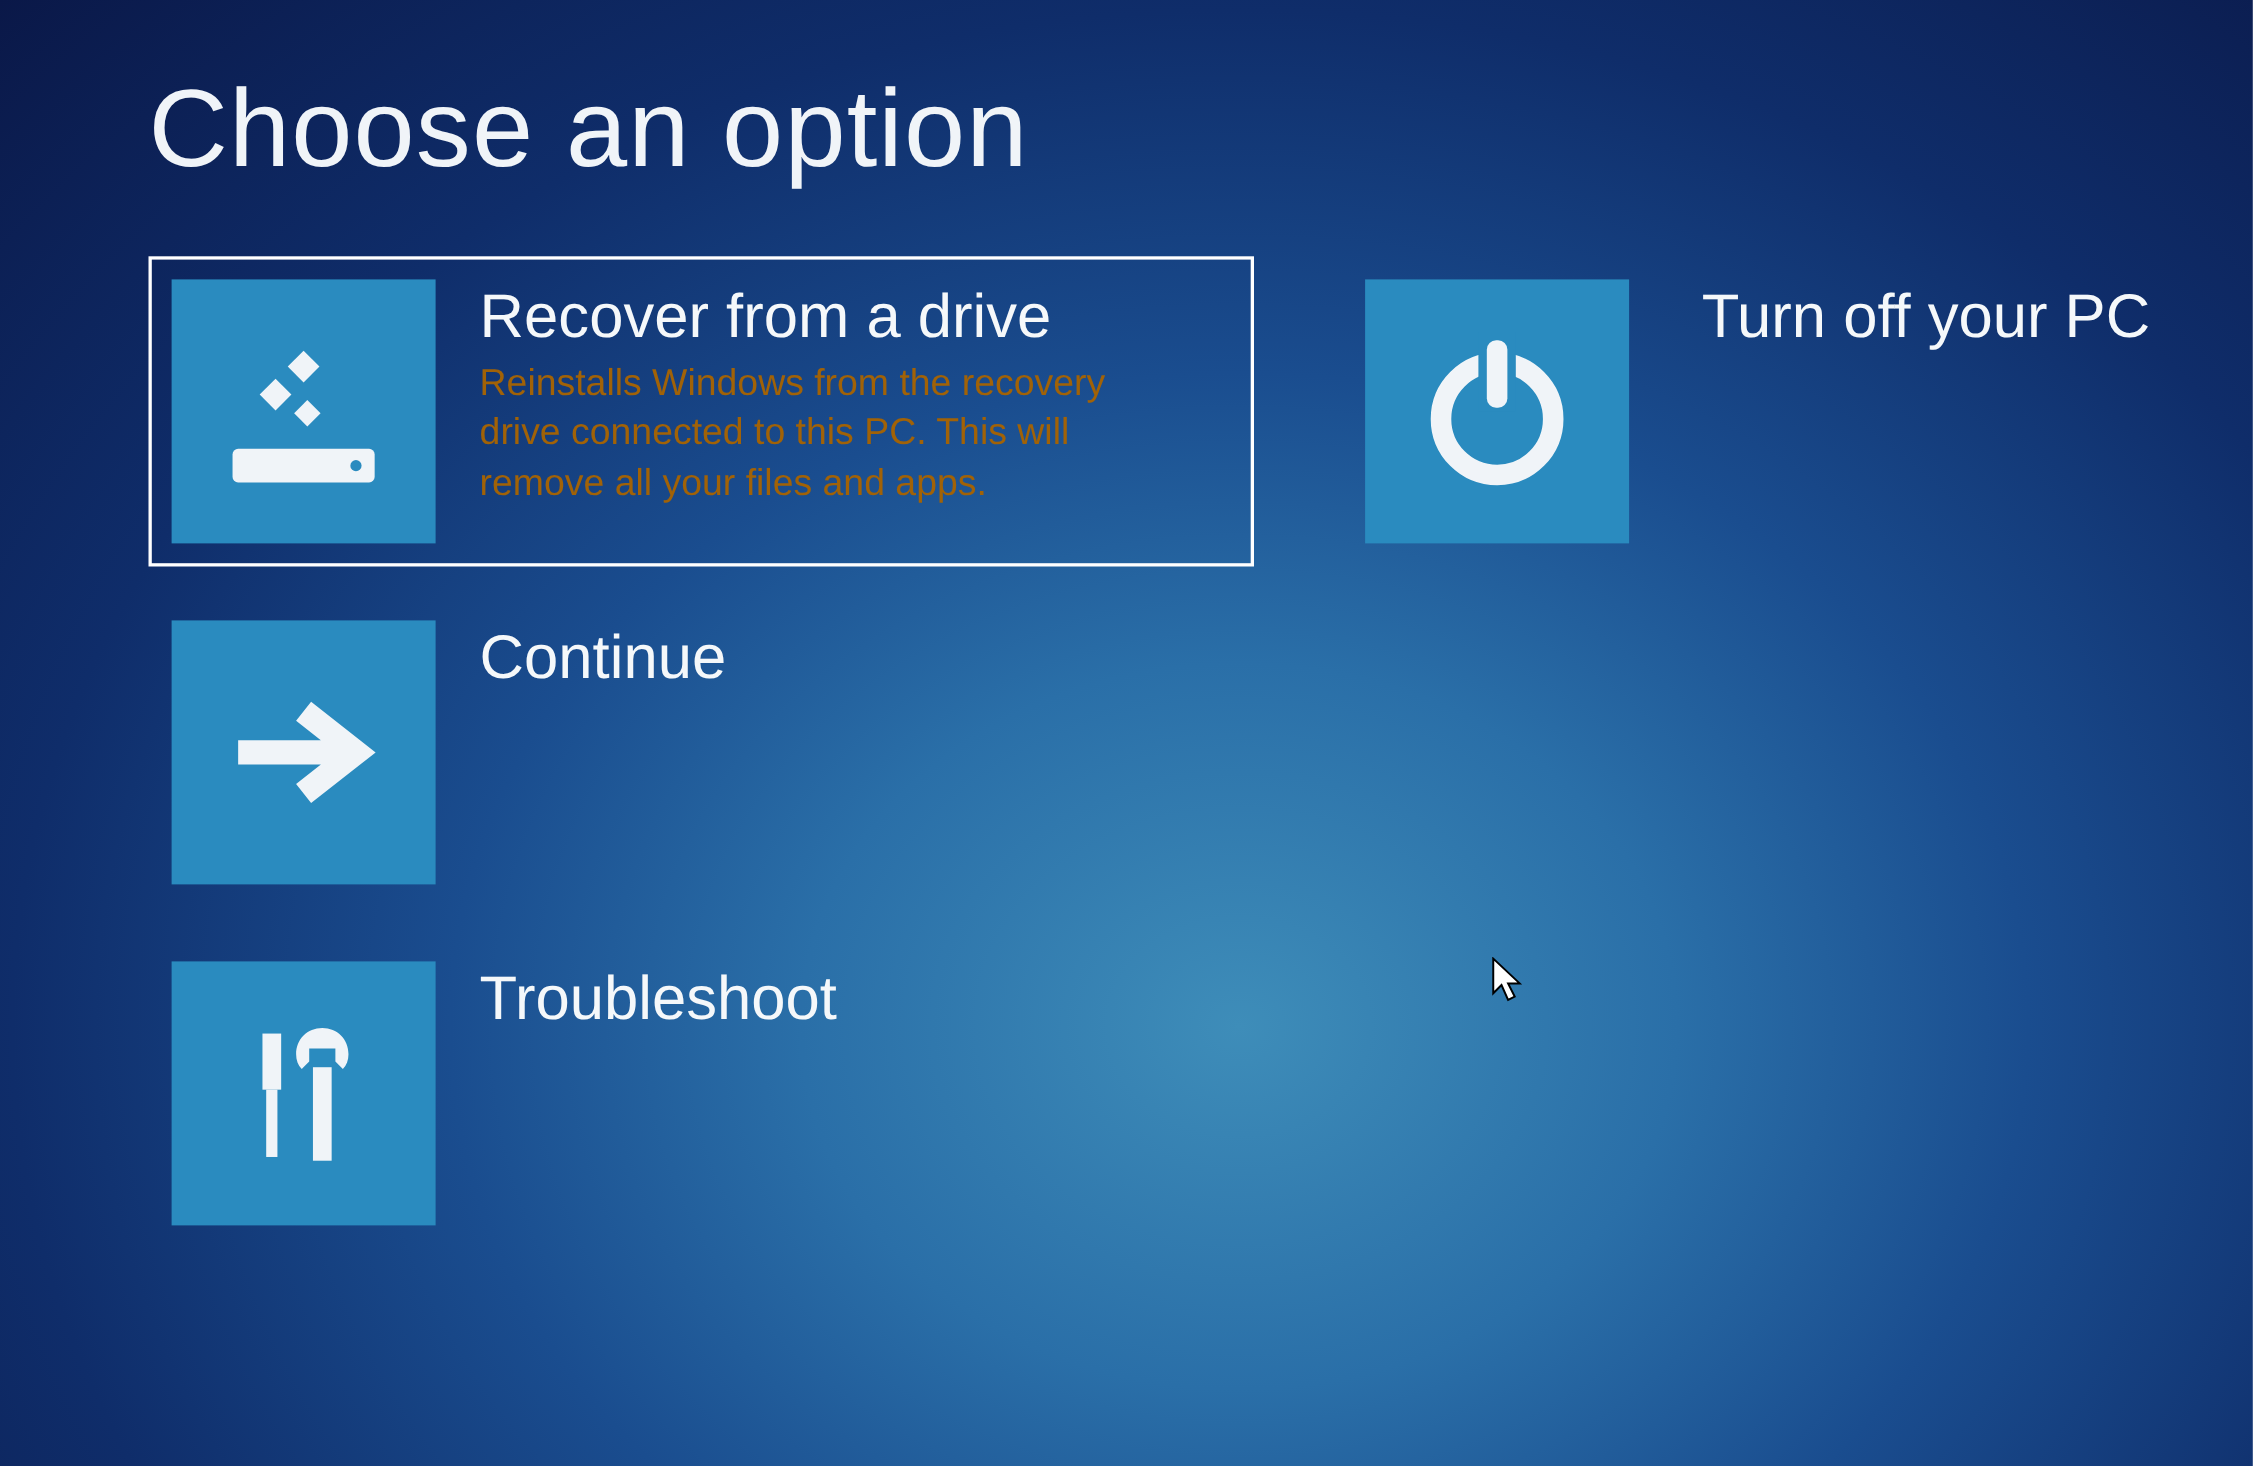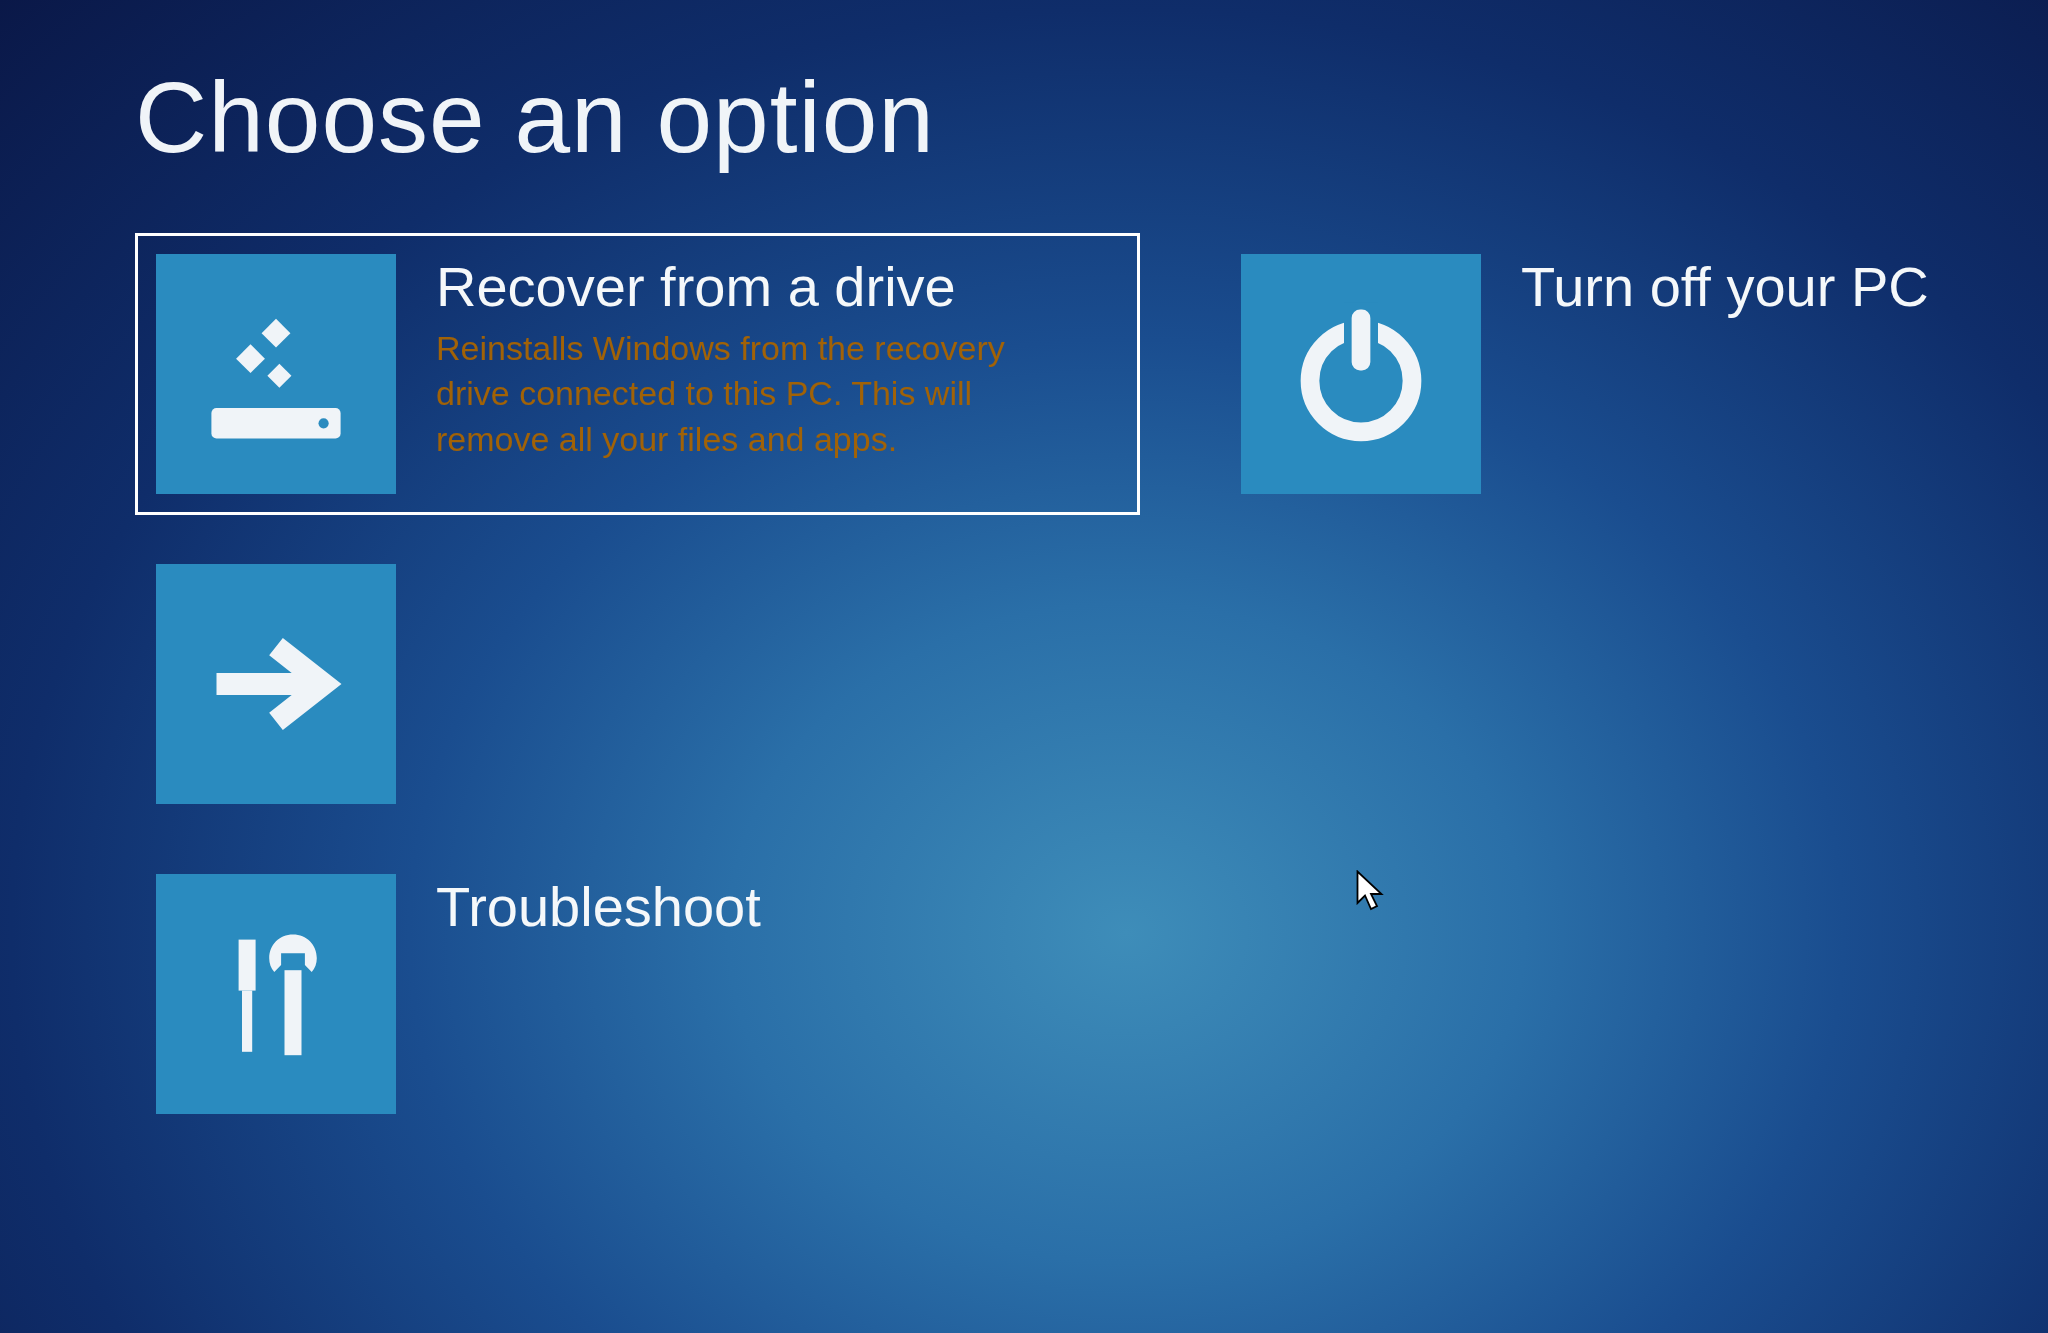--- a/index.html
+++ b/index.html
@@ -49,20 +49,21 @@
       border: 3px solid #ffffff;
     }
     .option-tile-right {
       display: flex;
       flex-direction: row;
       align-items: flex-start;
       padding: 18px 22px 18px 18px;
       width: 820px;
       cursor: pointer;
       border: 3px solid transparent;
+      gap: 26px;
     }
     .icon-box {
       width: 240px;
       height: 240px;
       min-width: 240px;
       background: #2a8bbf;
       display: flex;
       align-items: center;
       justify-content: center;
       margin-right: 40px;
@@ -123,20 +124,21 @@
         </div>
       </div>
 
       <div class="option-tile">
         <div class="icon-box">
           <svg width="170" height="170" viewBox="0 0 100 100">
             <path d="M 15 50 L 70 50 M 50 28 L 78 50 L 50 72" stroke="#f0f4f8" stroke-width="13" fill="none" stroke-linecap="butt" stroke-linejoin="miter"></path>
           </svg>
         </div>
         <div class="option-text">
+          <div class="option-title">Continue</div>
         </div>
       </div>
 
       <div class="option-tile">
         <div class="icon-box">
           <svg width="170" height="170" viewBox="0 0 100 100">
 
             <rect x="28" y="18" width="10" height="30" fill="#f0f4f8"></rect>
             <rect x="30" y="48" width="6" height="36" fill="#f0f4f8"></rect>
 

